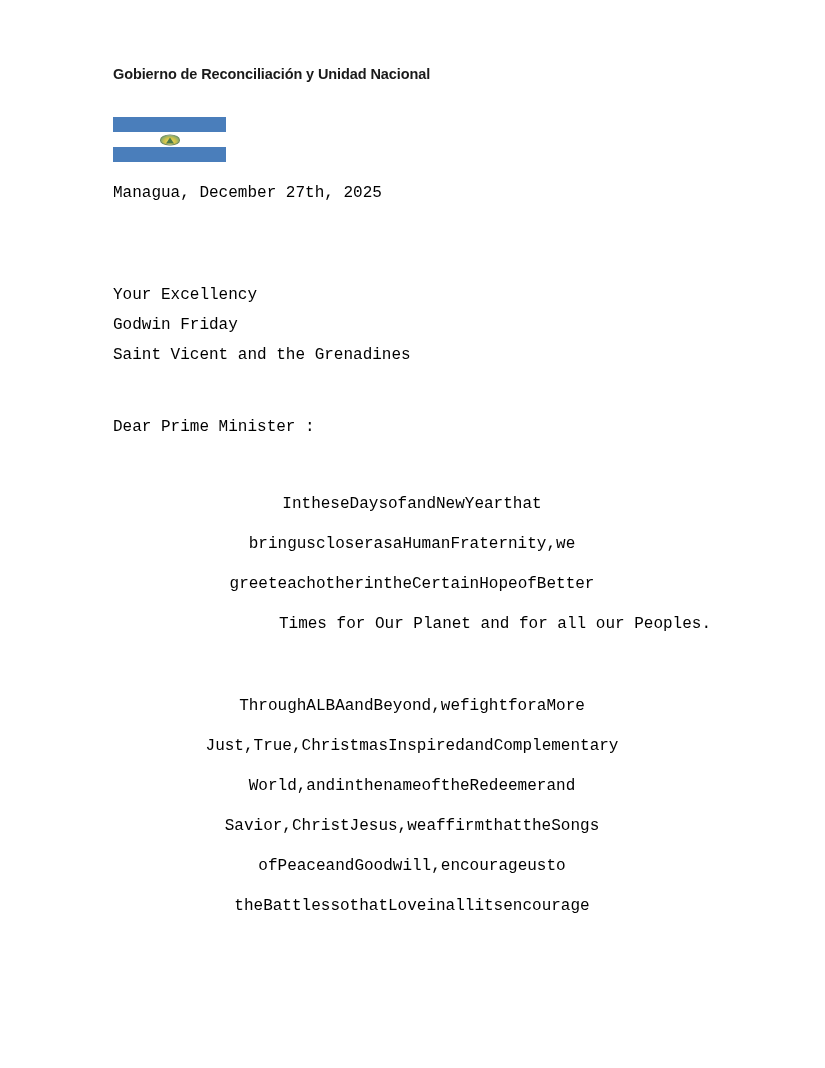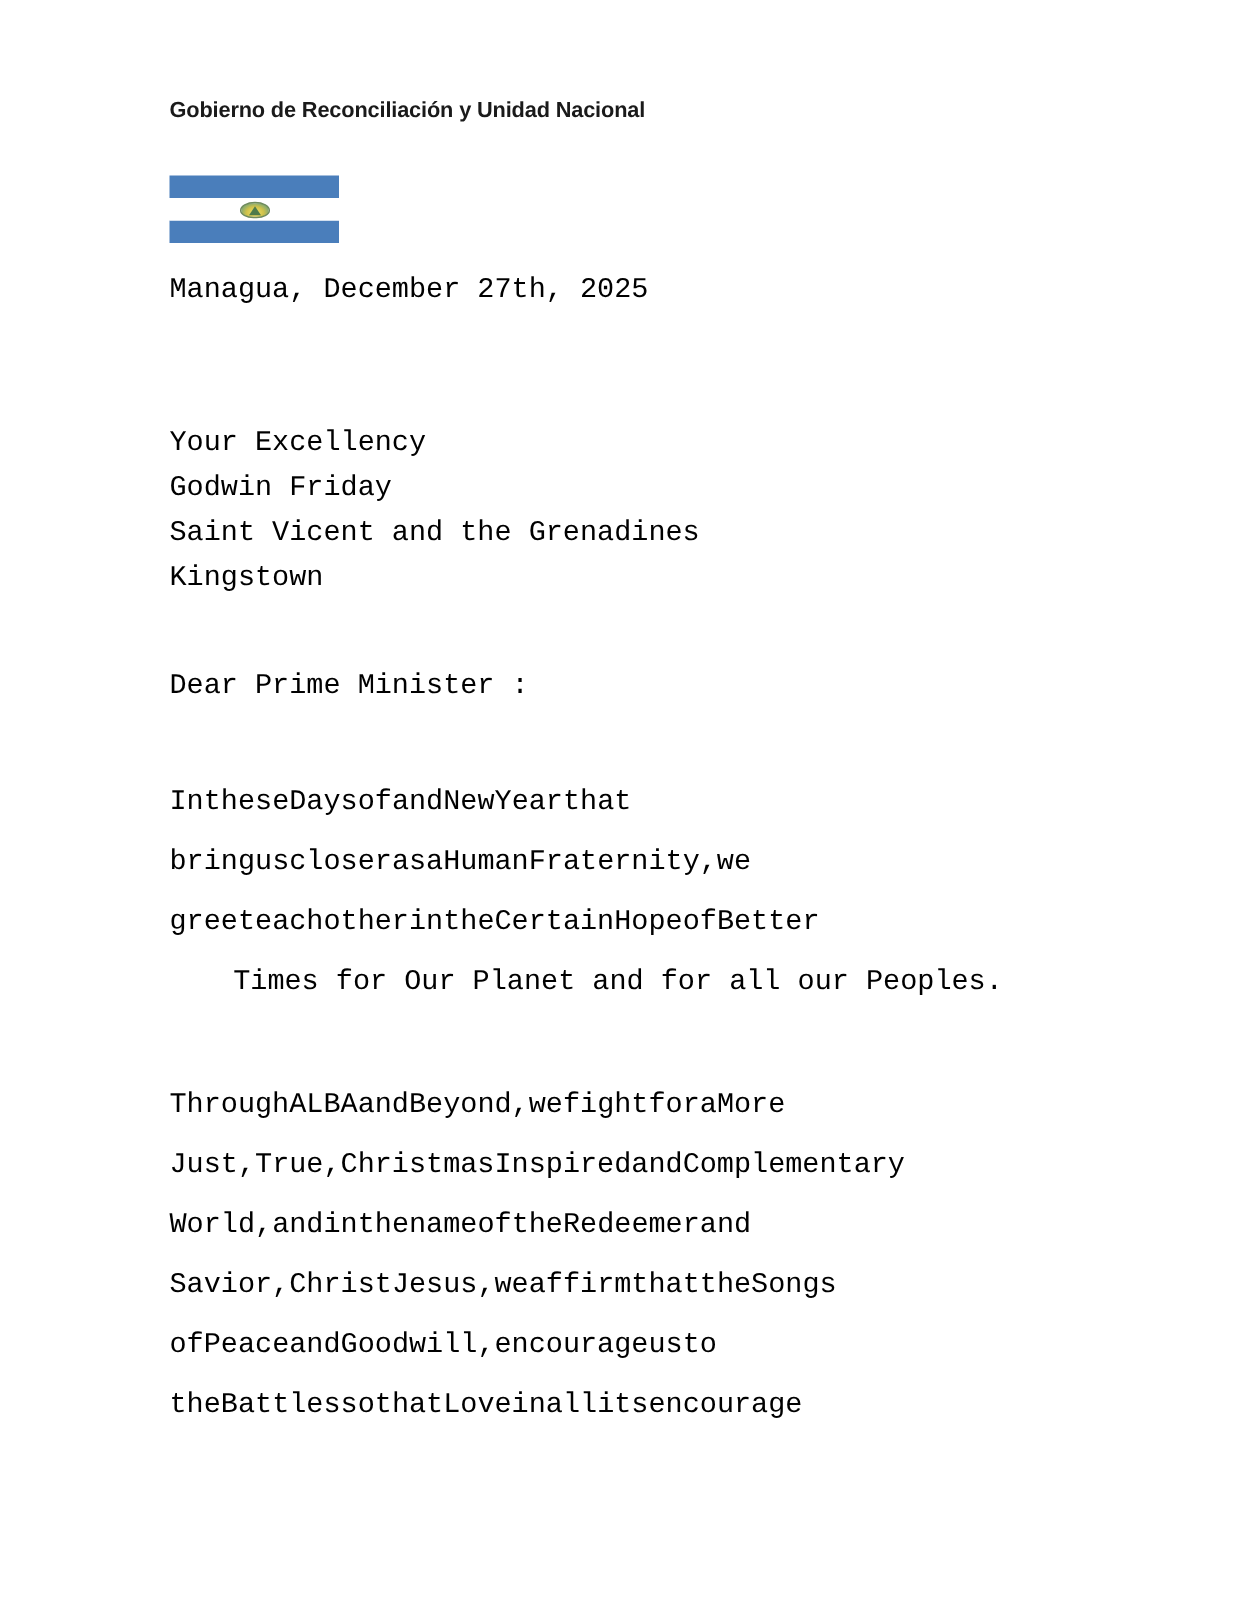--- a/index.html
+++ b/index.html
@@ -79,40 +79,40 @@
     border-left: 4px solid transparent;
     border-right: 4px solid transparent;
     border-bottom: 6px solid #4d7a4a;
   }
   .body-text {
     position: absolute;
     left: 113px;
     top: 178px;
     width: 600px;
     font-family: "Liberation Mono", "DejaVu Sans Mono", monospace;
-    font-size: 19px;
+    font-size: 16px;
     color: #000000;
   }
   .line {
     line-height: 30px;
     white-space: pre;
   }
   .spacer-sm { height: 30px; }
   .spacer-md { height: 42px; }
   .para-wrap {
     width: 598px;
   }
   .justify-line {
     display: flex;
-    justify-content: flex-start;
+    justify-content: center;
     line-height: 40px;
     white-space: pre;
   }
   .justify-line.last {
-    justify-content: center;
+    justify-content: flex-end;
   }
   .justify-line span {
     white-space: pre;
   }
 </style>
 </head>
 <body>
 
 <div class="page">
 
@@ -132,21 +132,20 @@
 
     <div class="line">Managua, December 27th, 2025</div>
 
     <div class="spacer-md"></div>
     <div class="spacer-sm"></div>
 
     <div>
       <div class="line">Your Excellency</div>
       <div class="line">Godwin Friday</div>
       <div class="line">Saint Vicent and the Grenadines</div>
-      <div class="line">Kingstown</div>
     </div>
 
     <div class="spacer-md"></div>
 
     <div class="line">Dear Prime Minister :</div>
 
     <div class="spacer-md"></div>
 
     <div class="para-wrap">
       <div class="justify-line">

